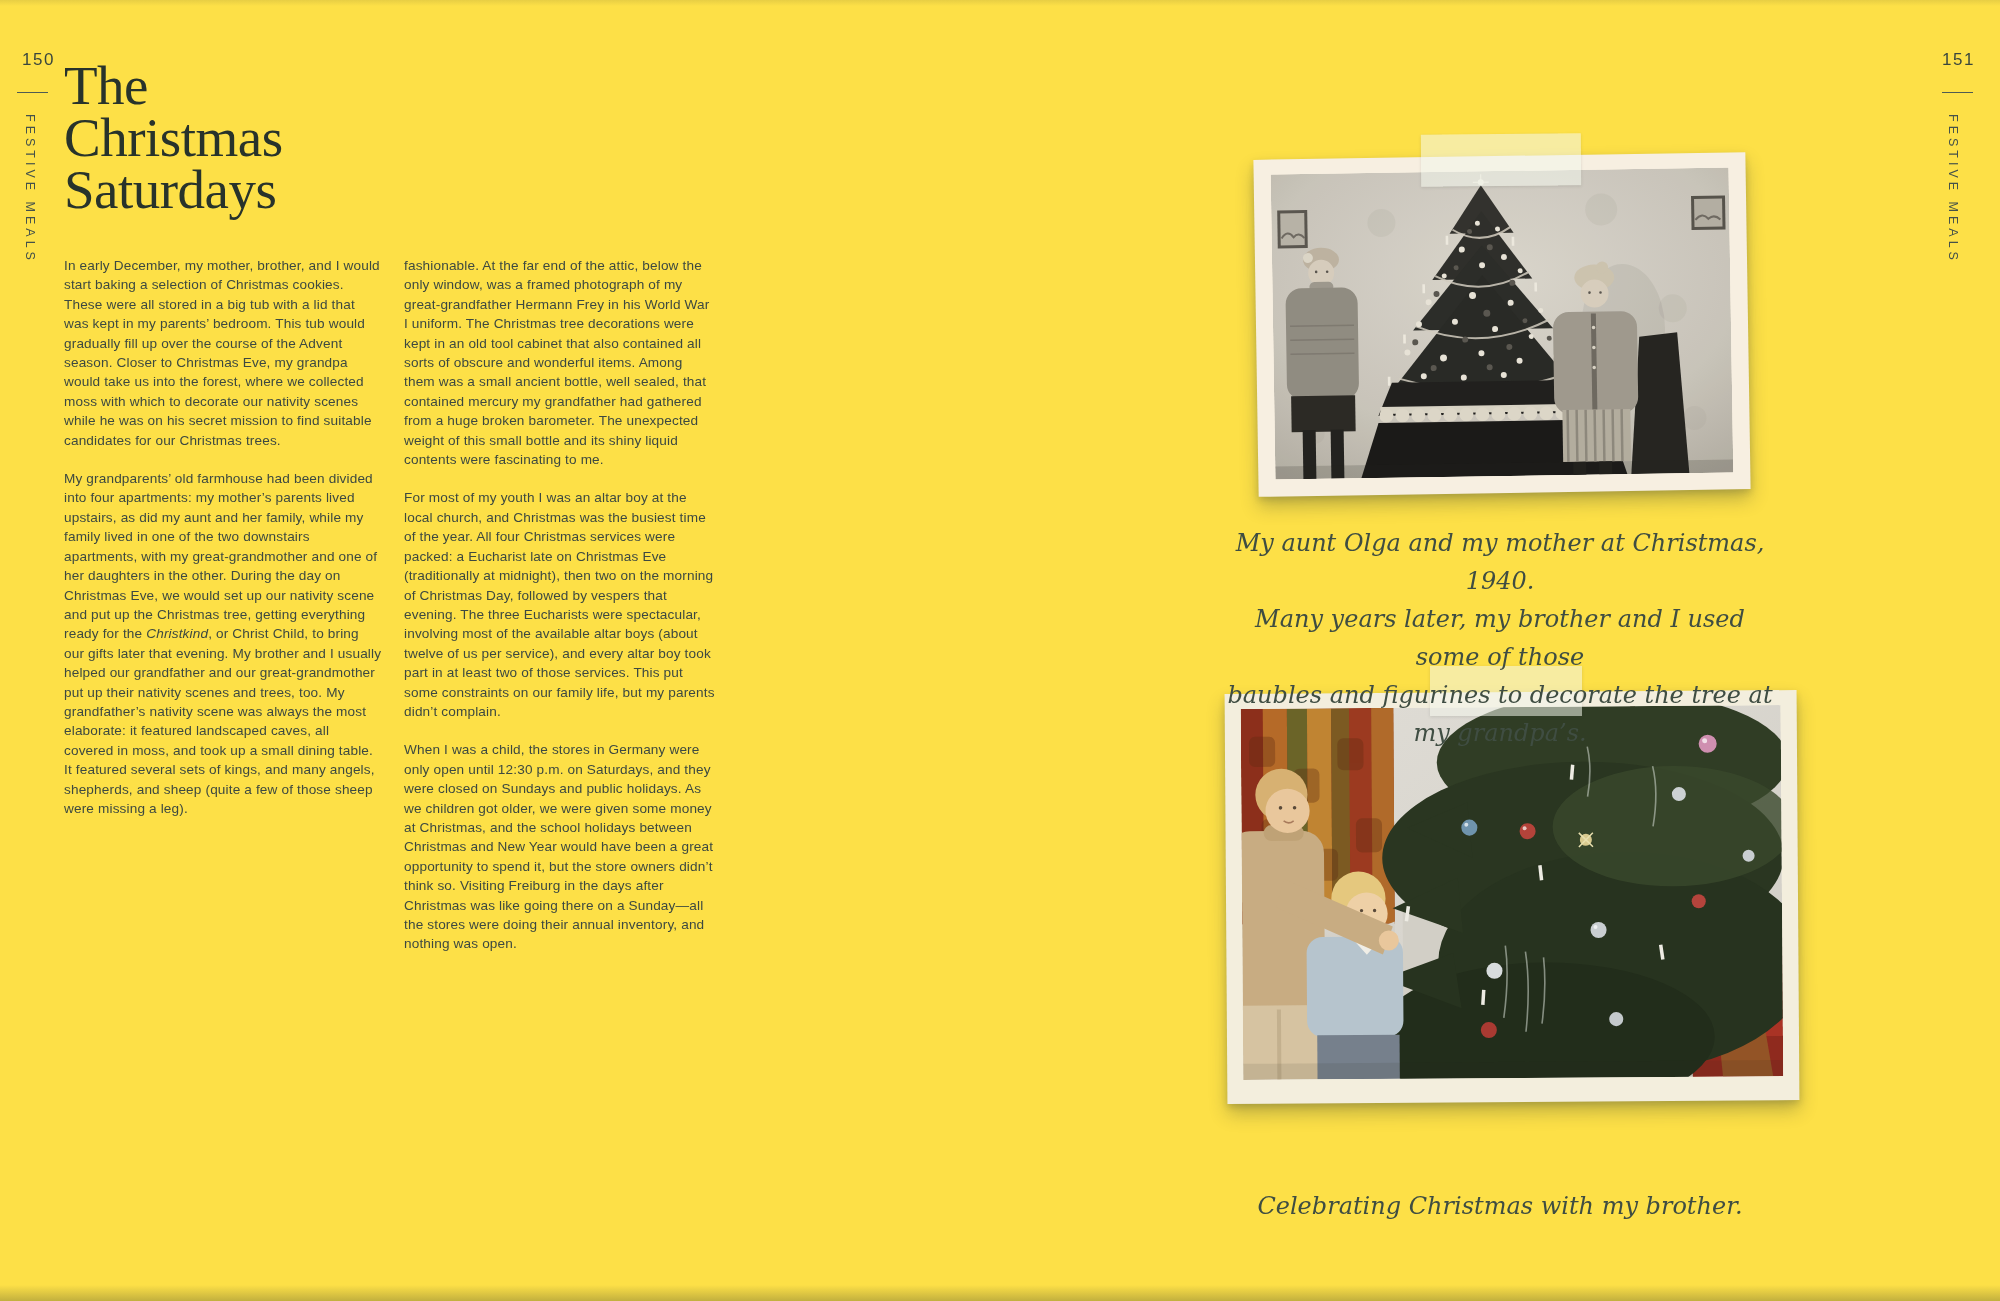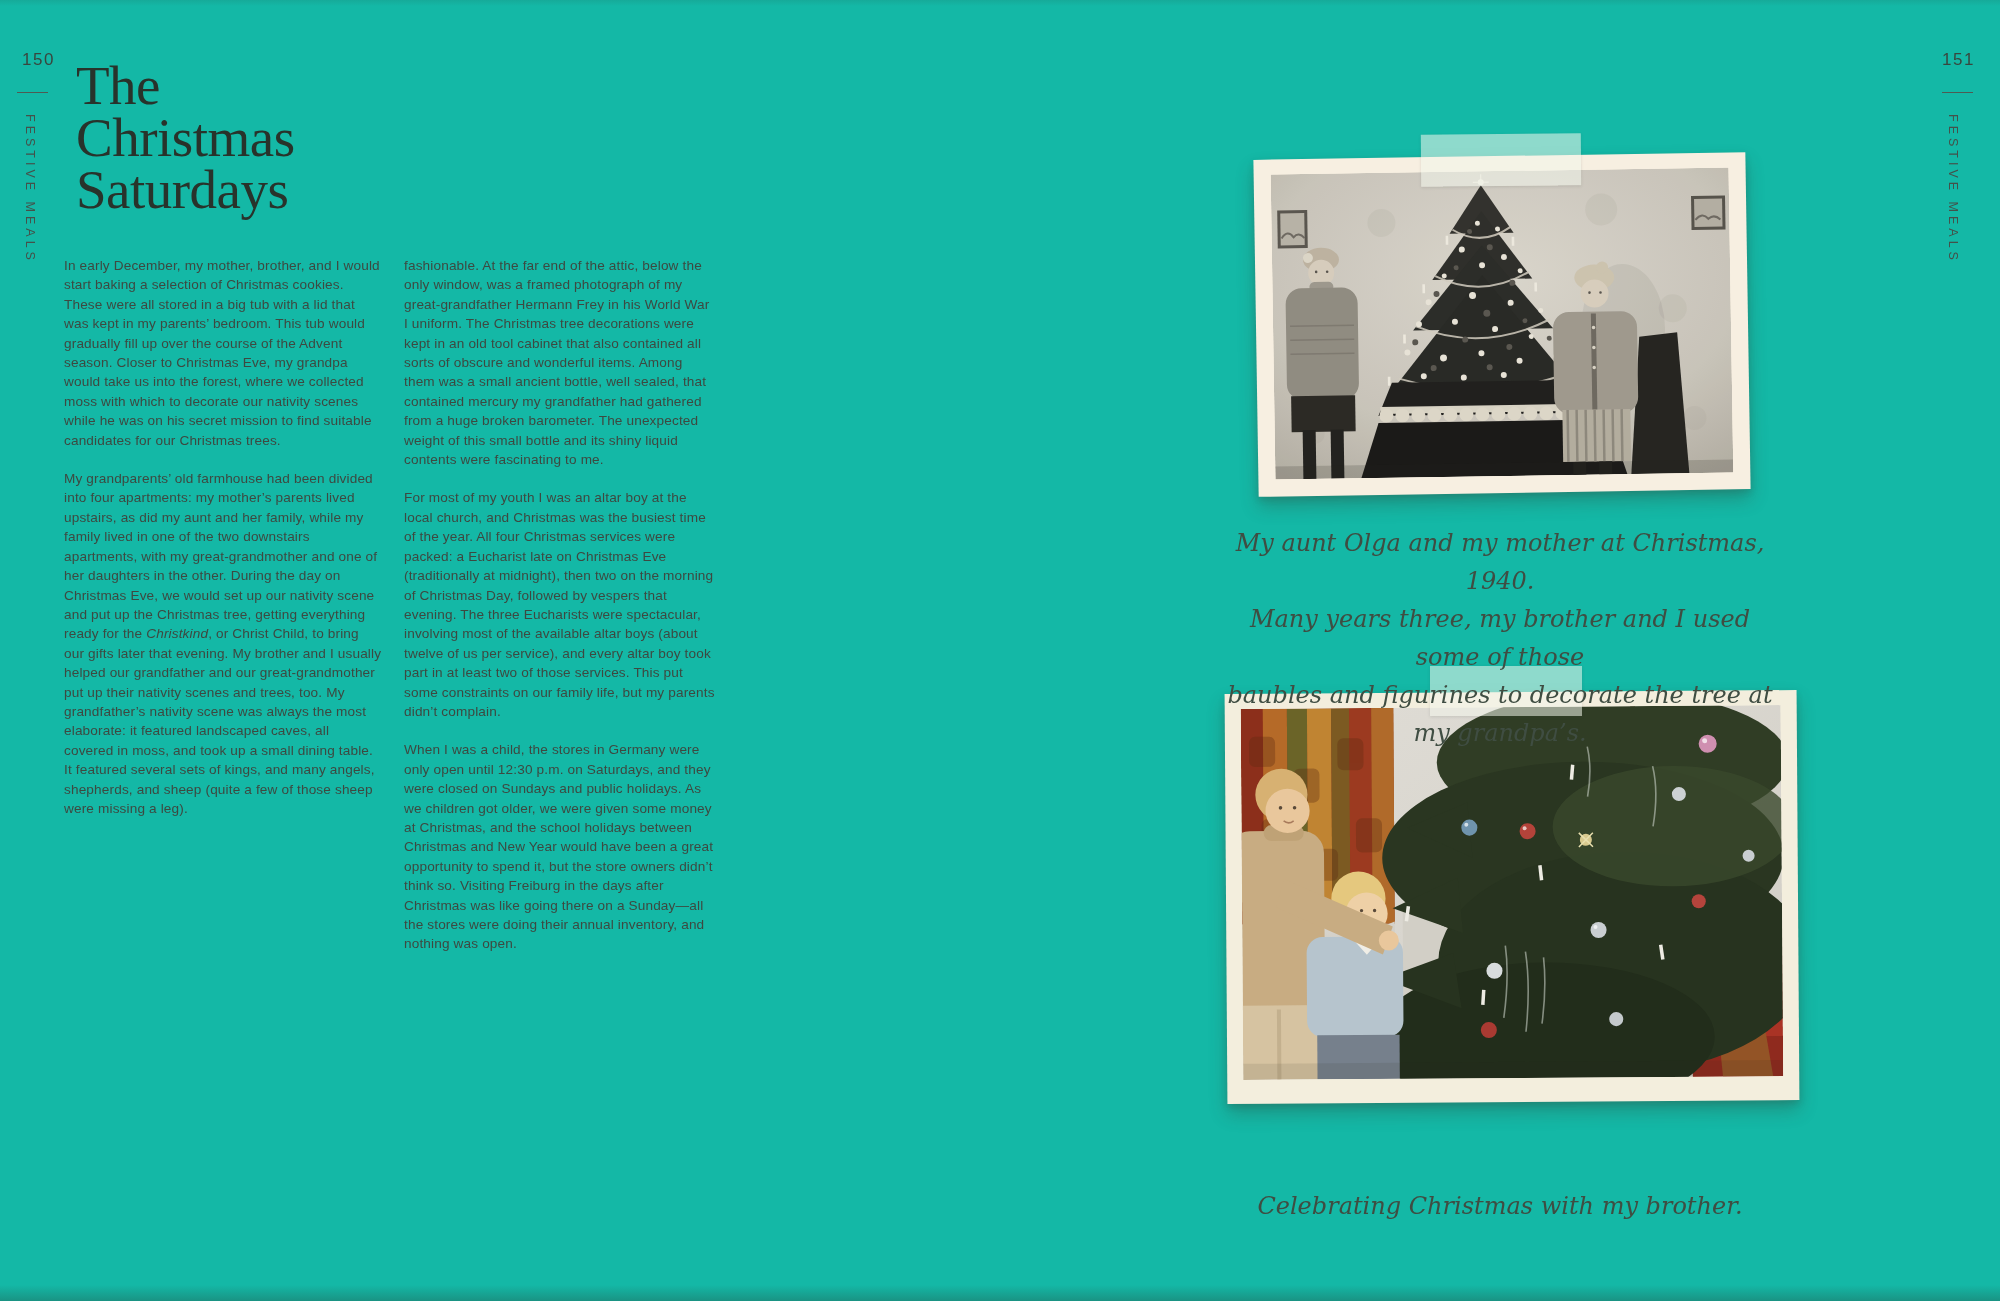--- a/index.html
+++ b/index.html
@@ -1,34 +1,34 @@
 <!DOCTYPE html>
 <html><head>
 <meta charset="utf-8">
 <style>
   html,body{margin:0;padding:0;background:#ccd7c6;}
-  .spread{position:relative;width:2000px;height:1301px;background:#14b8a6;overflow:hidden;
+  .spread{position:relative;width:2000px;height:1301px;background:#fde047;overflow:hidden;
           font-family:"Liberation Sans", sans-serif;}
   .spread::before{content:"";position:absolute;left:0;top:0;right:0;height:6px;
           background:linear-gradient(to bottom,rgba(40,50,40,.10),rgba(40,50,40,0));pointer-events:none;z-index:5;}
   .spread::after{content:"";position:absolute;left:0;bottom:0;right:0;height:16px;
           background:linear-gradient(to bottom,rgba(40,50,40,0),rgba(40,50,40,.28));pointer-events:none;z-index:5;}
 
   .pagenum{position:absolute;font-size:17px;letter-spacing:1.5px;color:#39463e;}
   .pagenum.left{left:22px;top:50px;}
   .pagenum.right{left:1942px;top:50px;}
   .rule{position:absolute;width:31px;border-top:1.5px solid #4e5b53;height:0;}
   .rule.left{left:17px;top:92px;}
   .rule.right{left:1942px;top:92px;}
   .vlabel{position:absolute;writing-mode:vertical-rl;font-size:12.5px;letter-spacing:4px;
           color:#44514a;white-space:nowrap;}
   .vlabel.left{left:23px;top:114px;}
   .vlabel.right{left:1946px;top:114px;}
 
-  .title{position:absolute;left:76px;top:60px;margin:0;font-family:"Liberation Serif", serif;
+  .title{position:absolute;left:64px;top:60px;margin:0;font-family:"Liberation Serif", serif;
          font-weight:400;font-size:55px;line-height:52px;color:#28332b;letter-spacing:-.5px;}
   .col{position:absolute;top:244px;font-size:13.6px;line-height:19.4px;color:#3d4941;letter-spacing:.15px;}
   .col1{left:64px;width:318px;}
   .col2{left:404px;width:312px;}
   .col p{margin:12px 0 19px 0;}
   .col em{font-style:italic;}
 
   .photo{position:absolute;box-sizing:border-box;z-index:1;
          box-shadow:0 10px 18px rgba(50,62,50,.30),0 3px 6px rgba(50,62,50,.18);}
   .photo .inner{position:absolute;overflow:hidden;}
@@ -237,21 +237,21 @@
           </g>
           <rect x="0" y="292" width="458" height="13" fill="#1a1916" opacity=".18"></rect>
           <rect width="458" height="305" fill="#cbbfa8" opacity=".05"></rect>
         </svg>
       </div>
     </figure>
     <div class="tape tape1"></div>
 
     <div class="caption caption1">
       <div>My aunt Olga and my mother at Christmas, 1940.</div>
-      <div>Many years three, my brother and I used some of those</div>
+      <div>Many years later, my brother and I used some of those</div>
       <div>baubles and figurines to decorate the tree at my grandpa’s.</div>
     </div>
 
     <figure class="photo photo2" style="margin:0;">
       <div class="inner">
         <svg viewBox="0 0 538 370" preserveAspectRatio="none">
           <defs>
             <linearGradient id="wall2" x1="0" y1="0" x2="1" y2="1">
               <stop offset="0%" stop-color="#e0ddd6"></stop>
                 <stop offset="100%" stop-color="#d0cdc5"></stop>

